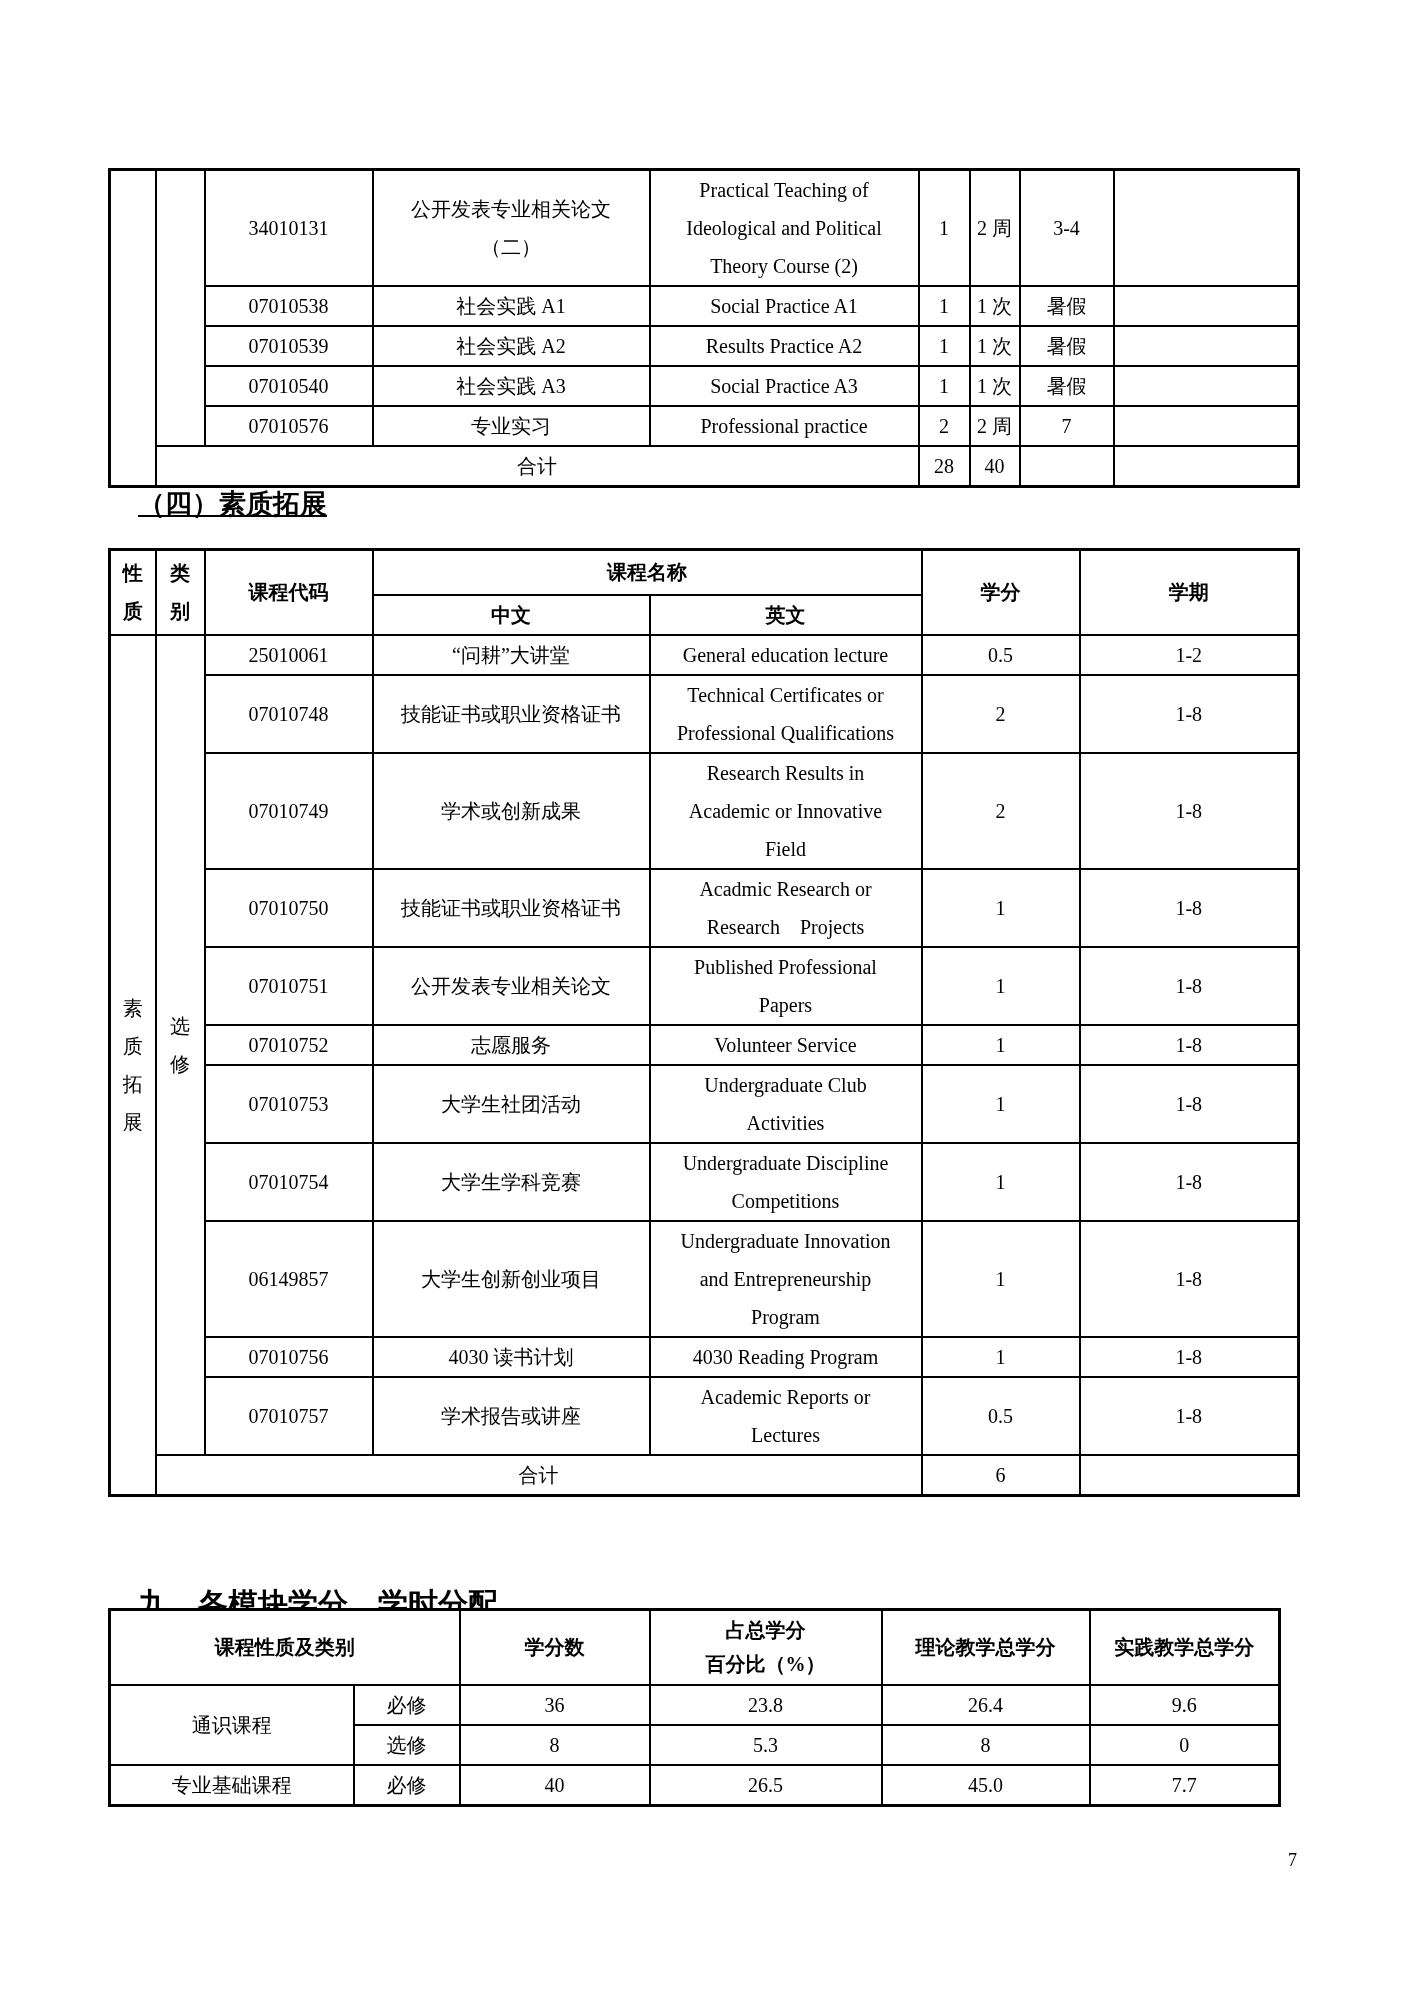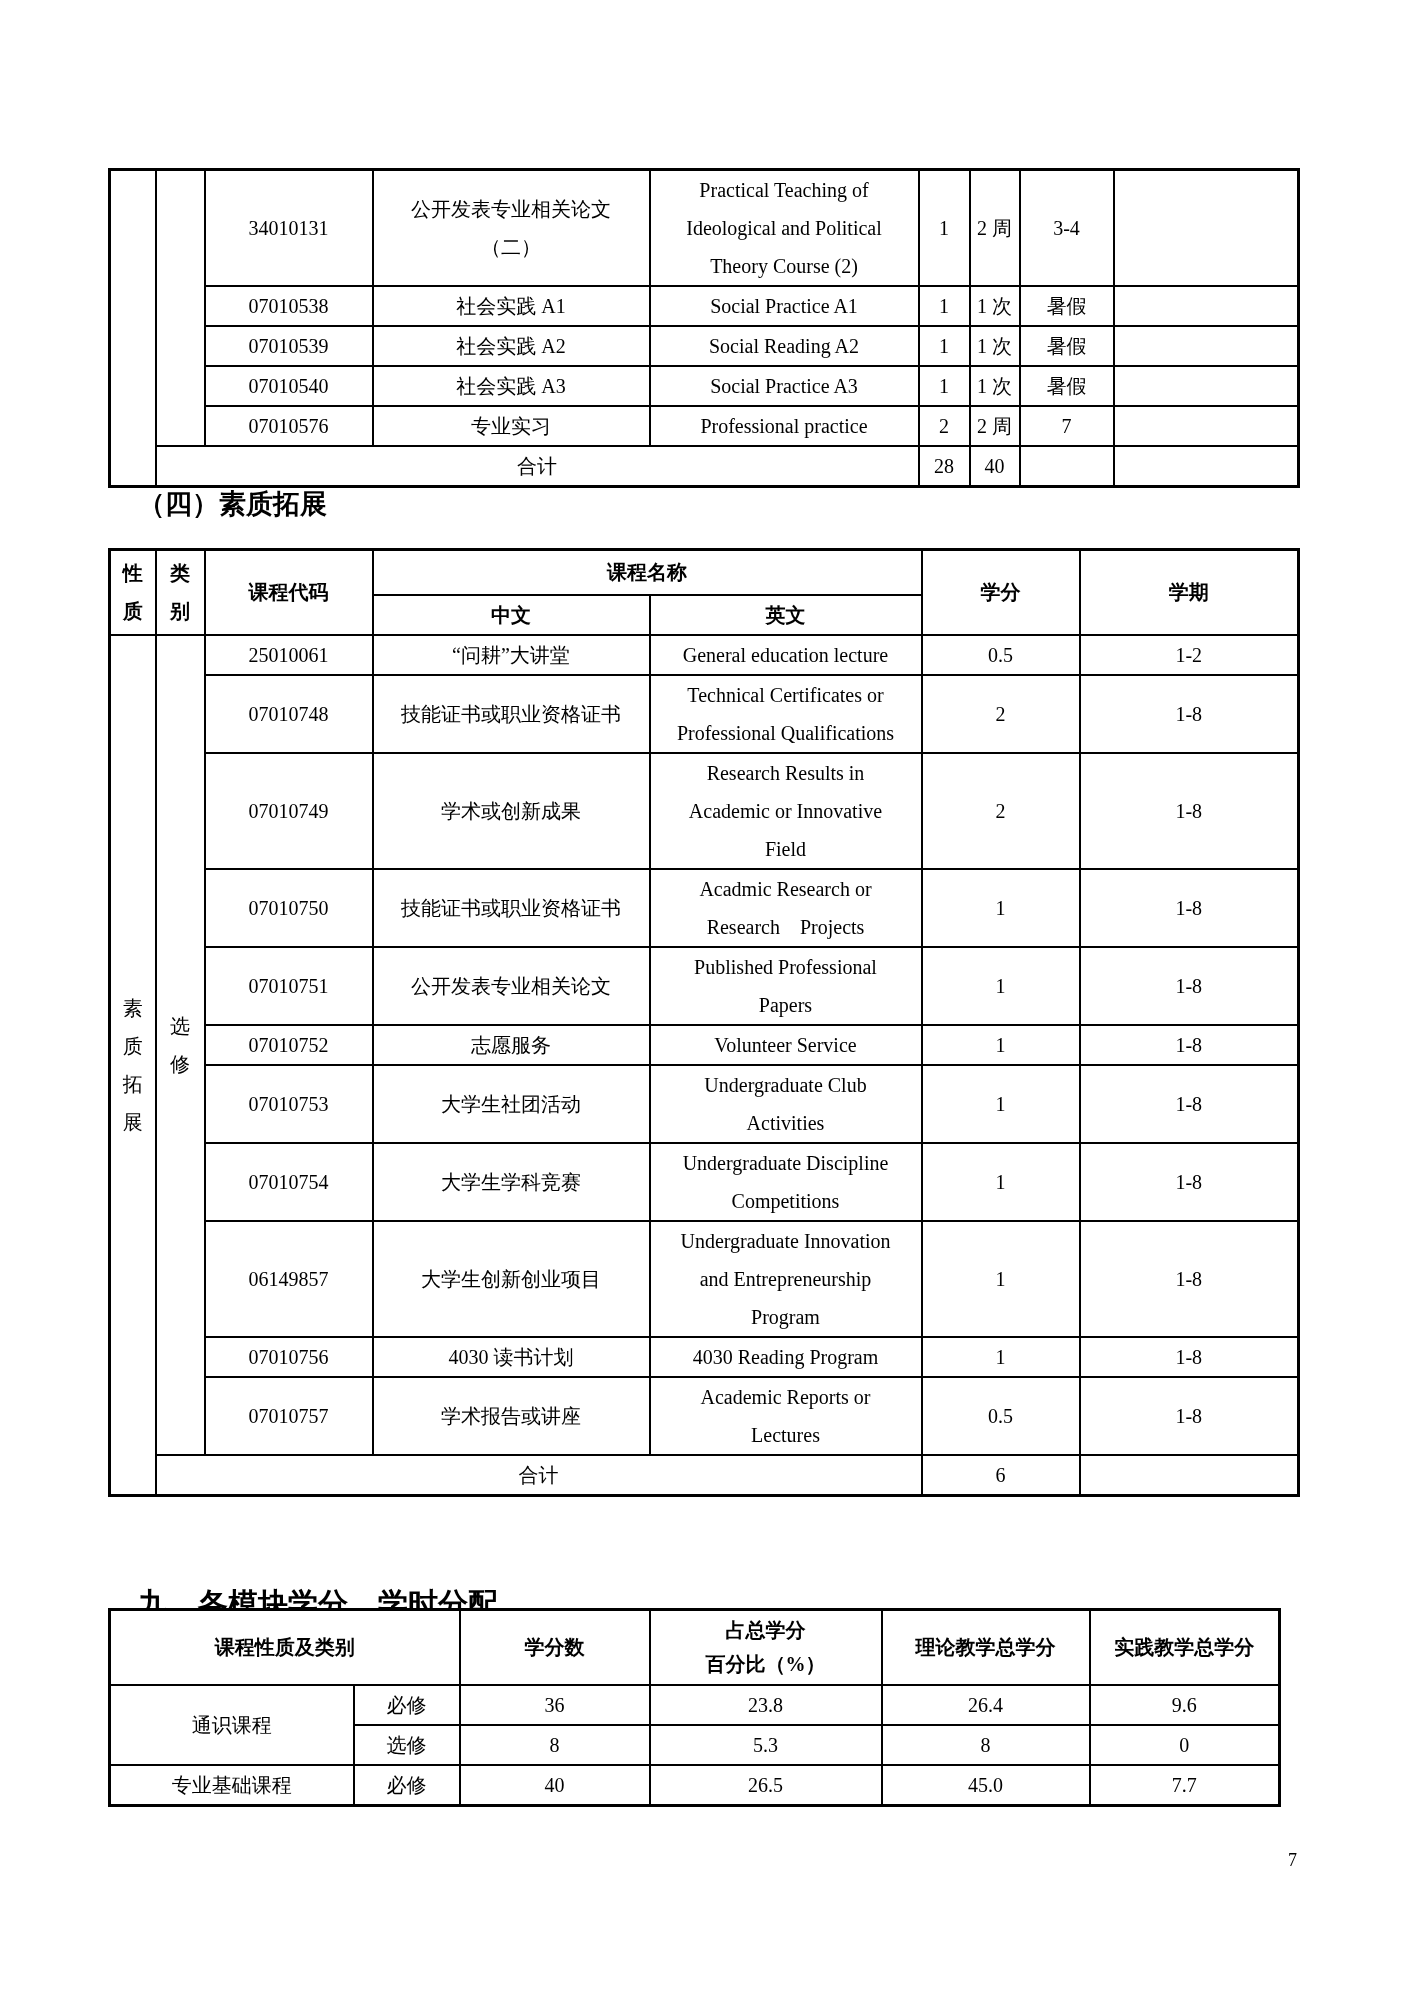--- a/index.html
+++ b/index.html
@@ -63,21 +63,21 @@
     <td class="lft">社会实践 A1</td>
     <td class="en">Social Practice A1</td>
     <td>1</td>
     <td>1 次</td>
     <td>暑假</td>
     <td></td>
   </tr>
   <tr style="height:38px">
     <td>07010539</td>
     <td class="lft">社会实践 A2</td>
-    <td class="en">Social Reading A2</td>
+    <td class="en">Results Practice A2</td>
     <td>1</td>
     <td>1 次</td>
     <td>暑假</td>
     <td></td>
   </tr>
   <tr style="height:38px">
     <td>07010540</td>
     <td class="lft">社会实践 A3</td>
     <td class="en">Social Practice A3</td>
     <td>1</td>
@@ -97,21 +97,21 @@
   <tr style="height:39px">
     <td colspan="4">合计</td>
     <td class="bold">28</td>
     <td>40</td>
     <td></td>
     <td></td>
   </tr>
 </tbody>
   </table>
 
-<div class="heading" style="left:138px;top:486px;font-size:27px;">（四）素质拓展</div>
+<div class="heading" style="left:138px;top:486px;font-size:27px;text-decoration:underline;">（四）素质拓展</div>
 
 <table class="tbl" style="left:108px;top:548px;width:1189px;">
   <colgroup>
     <col style="width:46px">
       <col style="width:49px">
       <col style="width:168px">
     <col style="width:277px">
       <col style="width:272px">
       <col style="width:158px">
     <col style="width:219px">

